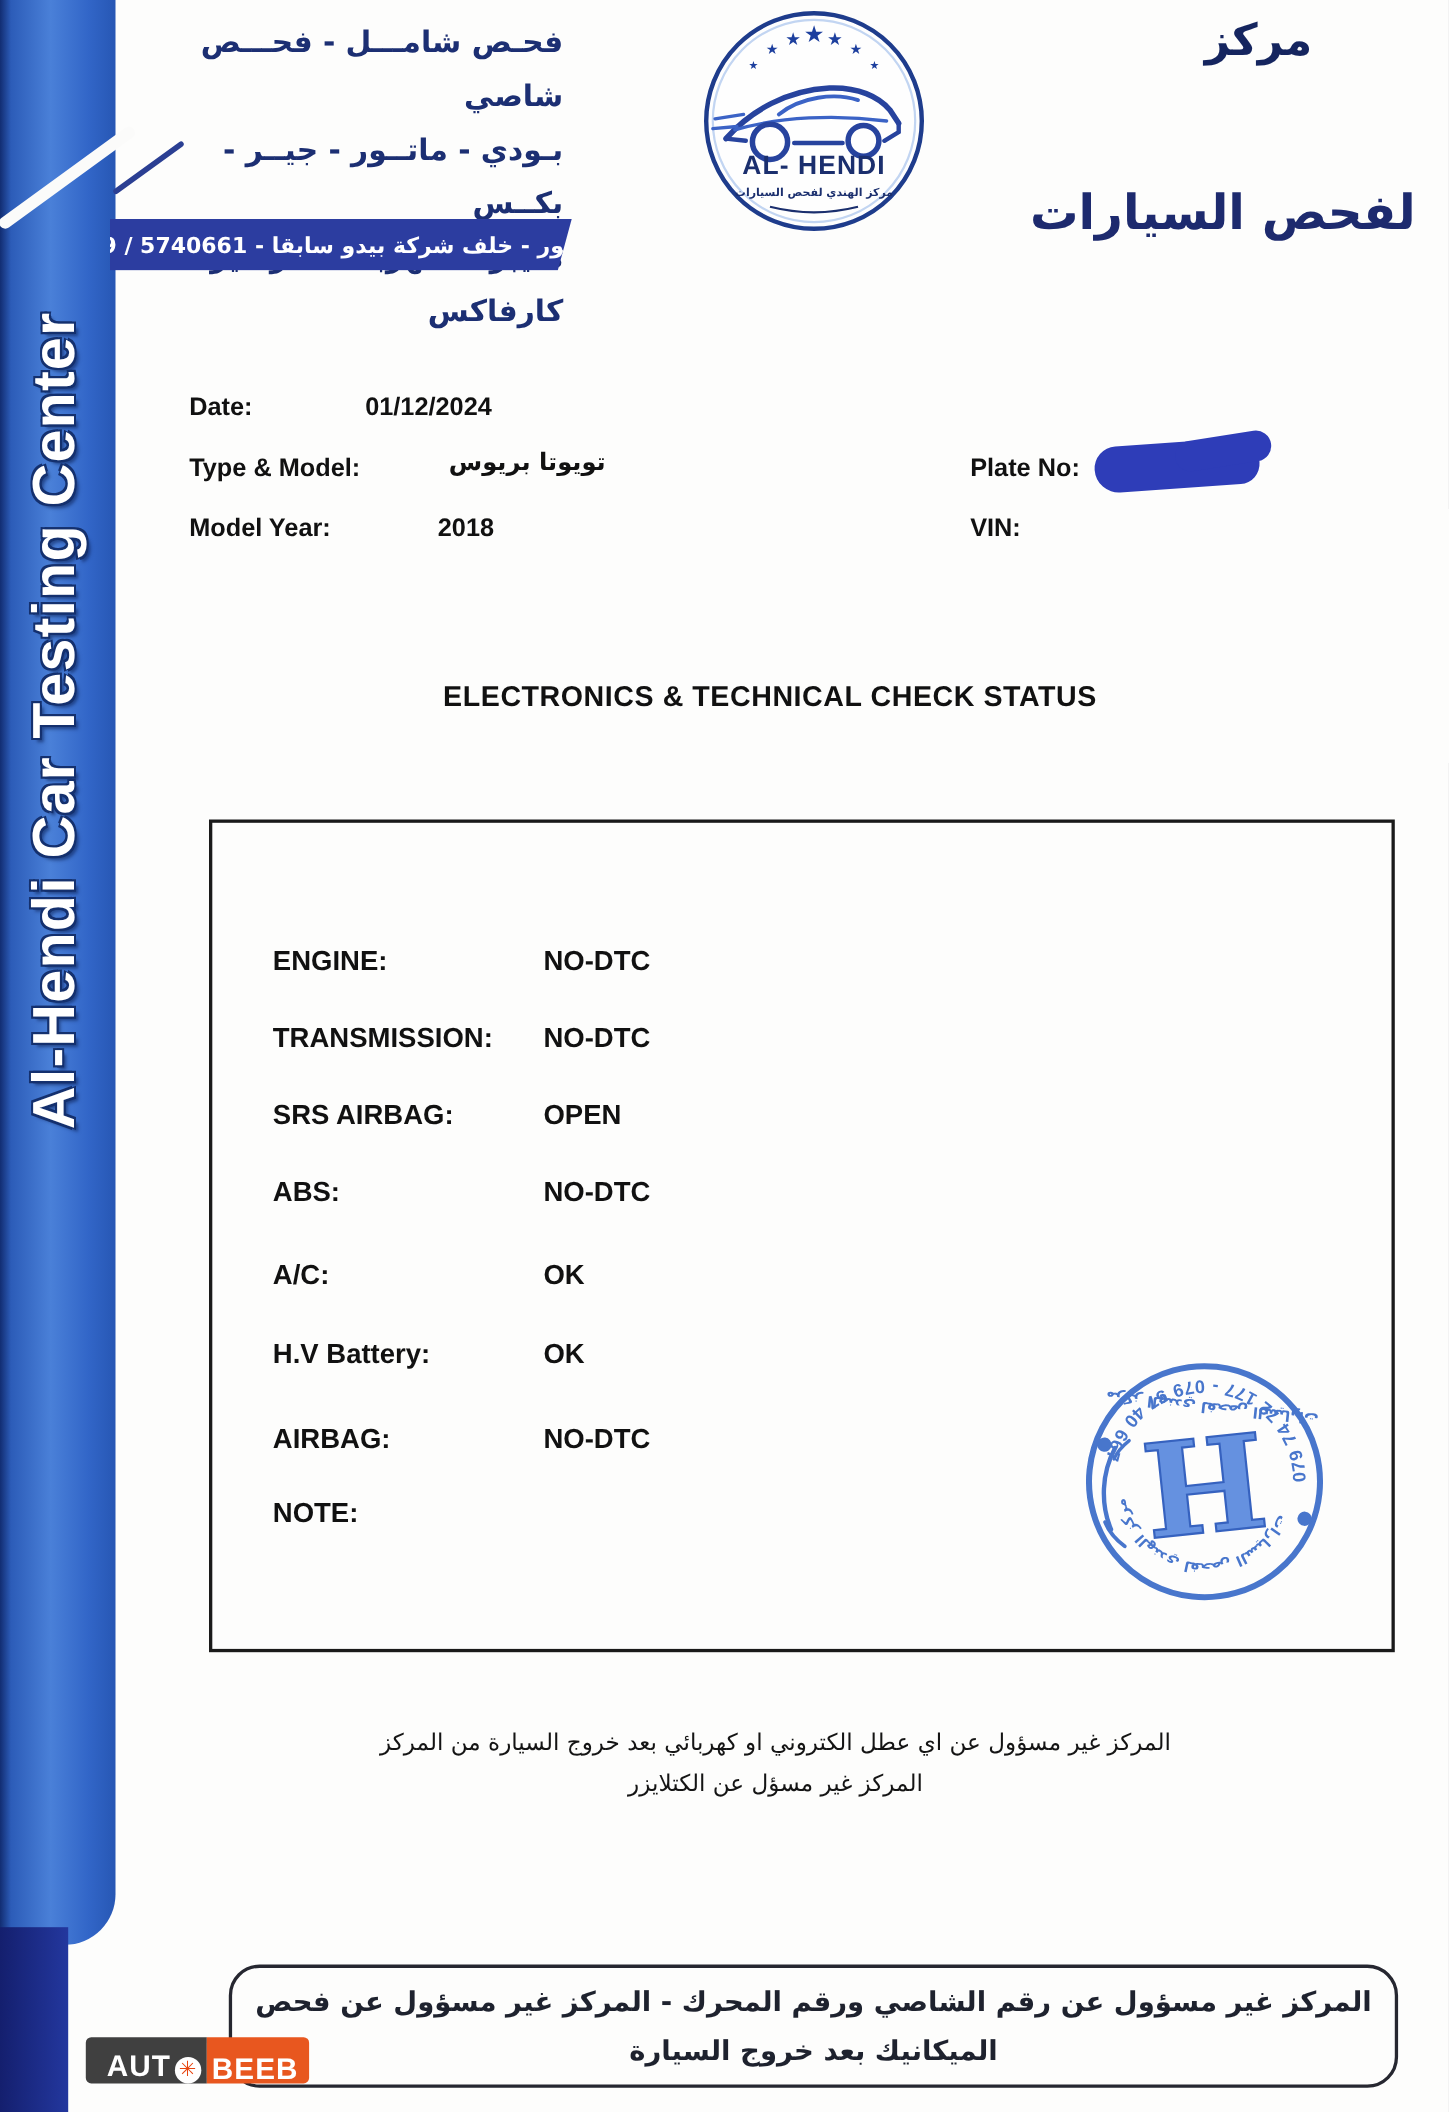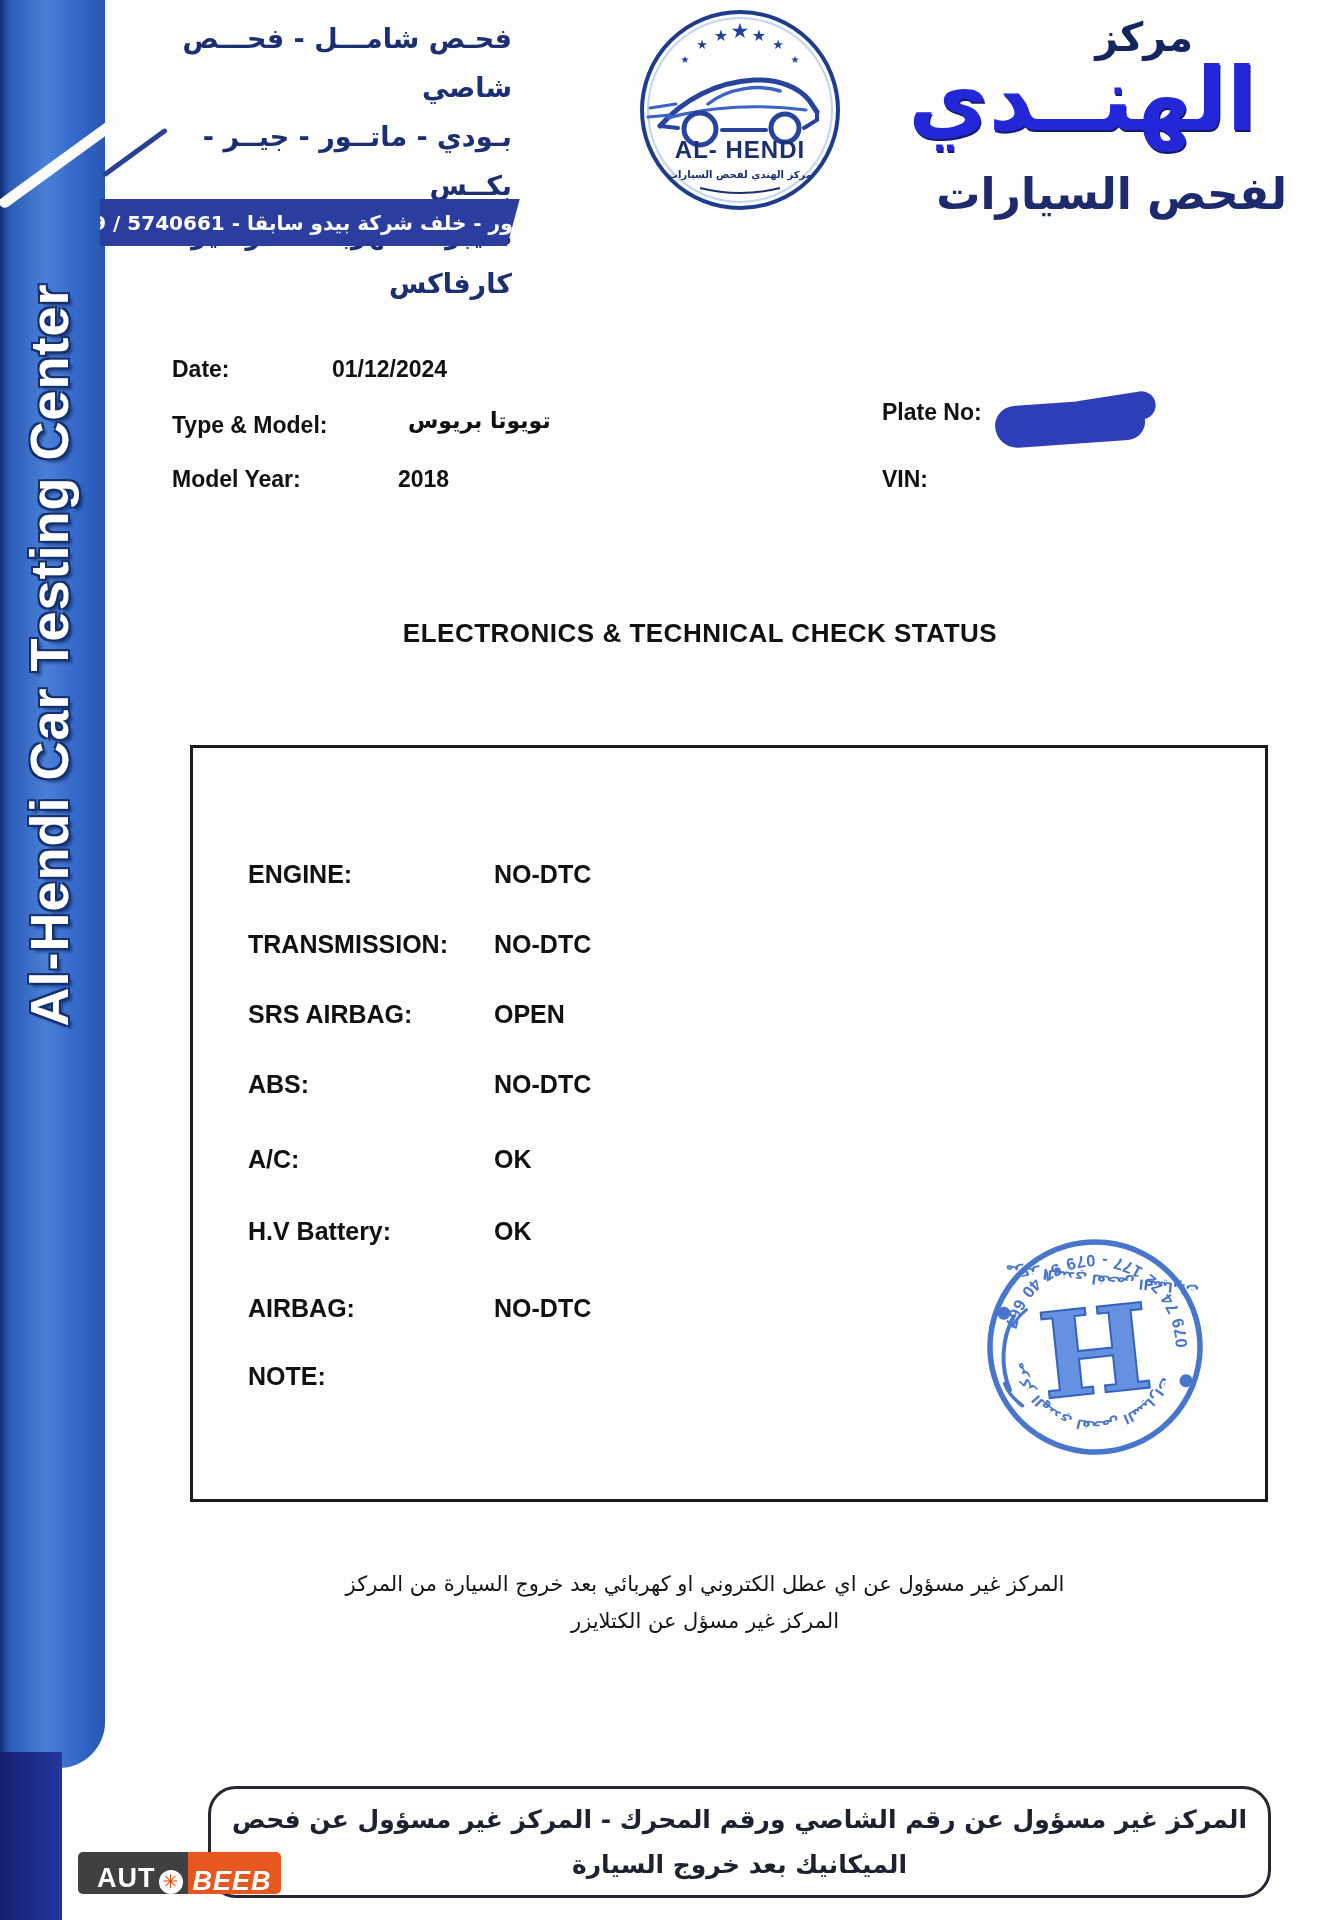--- a/index.html
+++ b/index.html
@@ -36,21 +36,21 @@
   .title-line2{position:absolute;right:60px;top:48px;font-family:"DejaVu Sans",sans-serif;
     font-weight:bold;font-size:88px;color:#2327d8;text-shadow:1px 2px 0 #141a66;}
   .title-line3{position:absolute;right:30px;top:168px;font-family:"DejaVu Sans",sans-serif;
     font-weight:bold;font-size:44px;color:#1d2a6e;}
 
   
   .field{position:absolute;font-weight:bold;font-size:23px;color:#111;}
   .f-date-l{left:172px;top:356px;} .f-date-v{left:332px;top:356px;}
   .f-tm-l{left:172px;top:412px;}
   .f-tm-v{left:408px;top:408px;font-family:"DejaVu Sans",sans-serif;font-size:22px;direction:rtl;}
-  .f-plate-l{left:882px;top:399px;text-align:right;}
+  .f-plate-l{left:882px;top:412px;text-align:right;}
   .f-my-l{left:172px;top:466px;} .f-my-v{left:398px;top:466px;}
   .f-vin-l{left:882px;top:466px;}
   .plate-blob{position:absolute;left:995px;top:402px;width:150px;height:42px;background:#2e3db8;
     border-radius:22px 18px 20px 24px;transform:rotate(-4deg);}
   .plate-blob2{position:absolute;left:1068px;top:396px;width:88px;height:28px;background:#2e3db8;
     border-radius:14px;transform:rotate(-9deg);}
 
   .section-title{position:absolute;left:160px;top:618px;width:1080px;text-align:center;
     font-weight:bold;font-size:26px;color:#111;letter-spacing:.5px;}
 
@@ -70,21 +70,21 @@
   .disclaimer{position:absolute;left:160px;top:1566px;width:1090px;text-align:center;direction:rtl;
     font-family:"DejaVu Sans",sans-serif;font-size:21px;line-height:37px;color:#141414;}
   .footer-box{position:absolute;left:208px;top:1786px;width:1063px;height:112px;box-sizing:border-box;
     border:3px solid #262730;border-radius:28px;padding-top:8px;text-align:center;direction:rtl;
     font-family:"DejaVu Sans",sans-serif;font-weight:bold;font-size:25px;line-height:45px;color:#1e222e;}
 
   
   .autobeeb{position:absolute;left:78px;top:1852px;height:42px;display:flex;z-index:5;}
   .ab-left{background:#404040;border-radius:5px 0 0 5px;display:flex;align-items:flex-end;
     padding:0 5px 0 19px;gap:3px;}
-  .ab-right{background:#e8571f;border-radius:0 5px 5px 0;display:flex;align-items:center;padding:16px 9px 0 5px;font-style:italic;}
+  .ab-right{background:#e8571f;border-radius:0 5px 5px 0;display:flex;align-items:center;padding:16px 9px 0 5px;}
   .ab-txt{color:#fff;font-weight:bold;font-size:27px;letter-spacing:1px;}
   .ab-wheel{width:24px;height:24px;border-radius:50%;background:#fff;color:#e8450f;
     display:flex;align-items:center;justify-content:center;font-size:19px;line-height:24px;}
 </style>
 </head>
 <body>
 
 <div class="page">
 
   <div class="sidebar-band"></div>
@@ -125,21 +125,20 @@
         <circle cx="147" cy="120" r="14" stroke="#27439e" stroke-width="5"></circle>
         <path d="M 12,100 L 38,96 M 10,109 L 32,107" stroke="#3b63c6" stroke-width="3"></path>
       </g>
       <text x="102" y="150" text-anchor="middle" font-family="Liberation Sans" font-weight="bold" font-size="24" letter-spacing="1" fill="#1b2f6e">AL- HENDI</text>
       <text x="102" y="170" text-anchor="middle" font-family="DejaVu Sans" font-weight="bold" font-size="10" fill="#1b2f6e" direction="rtl">مركز الهندي لفحص السيارات</text>
       <path d="M 62,180 Q 102,190 142,180" fill="none" stroke="#1b2f6e" stroke-width="2"></path>
     </svg>
   </div>
 
   <div class="title-line1">مركز</div>
-  <div class="title-line2">الهنــدي</div>
   <div class="title-line3">لفحص السيارات</div>
 
   <div class="field f-date-l">Date:</div>
   <div class="field f-date-v">01/12/2024</div>
   <div class="field f-tm-l">Type &amp; Model:</div>
   <div class="field f-tm-v">تويوتا بريوس</div>
   <div class="field f-plate-l">Plate No:</div>
   <div class="plate-blob"></div>
   <div class="plate-blob2"></div>
   <div class="field f-my-l">Model Year:</div>

